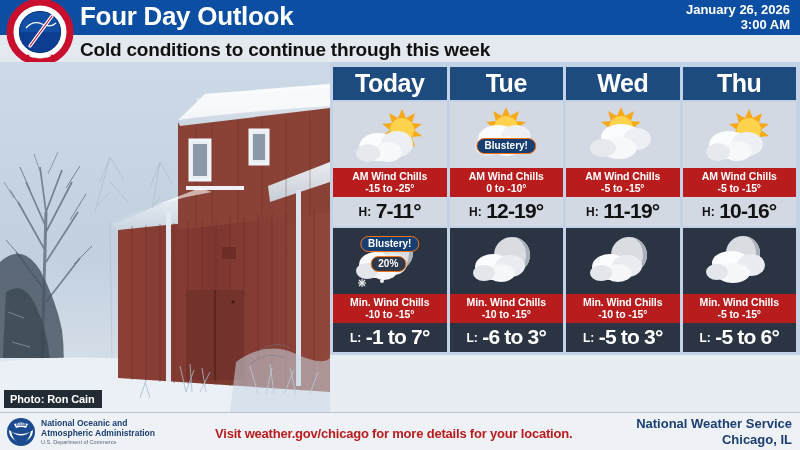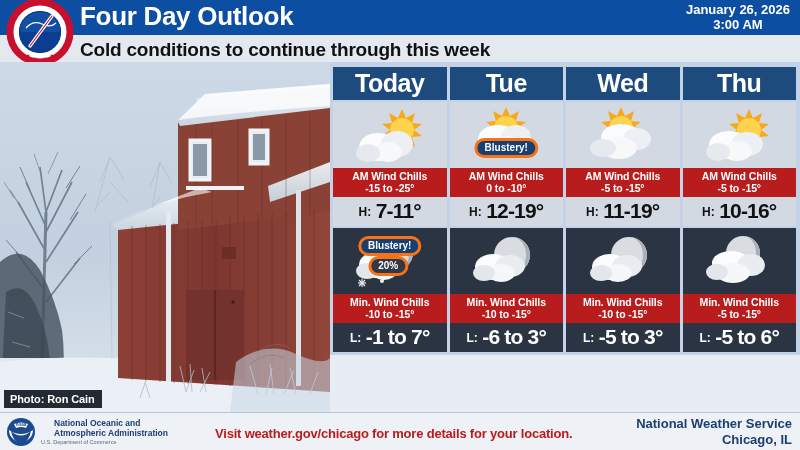--- a/index.html
+++ b/index.html
@@ -31,21 +31,21 @@
     font-size: 26px; font-weight: bold; color: #ffffff;
     letter-spacing: -0.3px;
   }
   .subtitle {
     position: absolute; left: 80px; top: 39px;
     font-size: 19px; font-weight: bold; color: #111111;
     letter-spacing: -0.2px;
   }
   .hdr-date {
     position: absolute; right: 10px; top: 2px;
-    text-align: center;
+    text-align: right;
     font-size: 13px; font-weight: bold; color: #ffffff; line-height: 15px;
   }
 
   
   .nws-logo {
     position: absolute; left: 4px; top: -2px;
     width: 72px; height: 72px;
   }
 
   
@@ -124,21 +124,21 @@
   .half.day .temp-row { background: #d3d9e2; color: #111111; }
   .half.night .temp-row { background: #2b3442; color: #ffffff; }
   .temp-pre { font-size: 12px; font-weight: bold; vertical-align: 2px; }
   .temp-big { font-size: 21px; font-weight: bold; letter-spacing: -0.8px; }
 
   
   .badge {
     position: absolute;
     background: #173f72;
     color: #ffffff;
-    border: 3px solid #f97316;
+    border: 1px solid #f97316;
     border-radius: 11px;
     font-size: 10px; font-weight: bold;
     padding: 1px 7px 2px 7px;
     white-space: nowrap;
     z-index: 5;
   }
   .badge.pct {
     background: #30394a;
   }
   .badge-blustery-day { left: 50%; transform: translateX(-50%); top: 36px; }
@@ -147,21 +147,21 @@
 
   
   .footer {
     position: absolute; left: 0; top: 412px;
     width: 800px; height: 38px;
     background: #eef1f5;
     border-top: 1px solid #b9c3d1;
   }
   .noaa-logo { position: absolute; left: 6px; top: 4px; width: 30px; height: 30px; }
   .noaa-text {
-    position: absolute; left: 54px; top: 5px;
+    position: absolute; left: 41px; top: 5px;
     color: #1b3f72; font-size: 8.5px; font-weight: bold; line-height: 10px;
   }
   .noaa-dept {
     position: absolute; left: 41px; top: 26px;
     color: #5a6a80; font-size: 5.5px; line-height: 7px;
   }
   .footer-center {
     position: absolute; left: 215px; top: 13px;
     color: #b91c1c; font-size: 13px; font-weight: bold; letter-spacing: -0.2px;
   }

